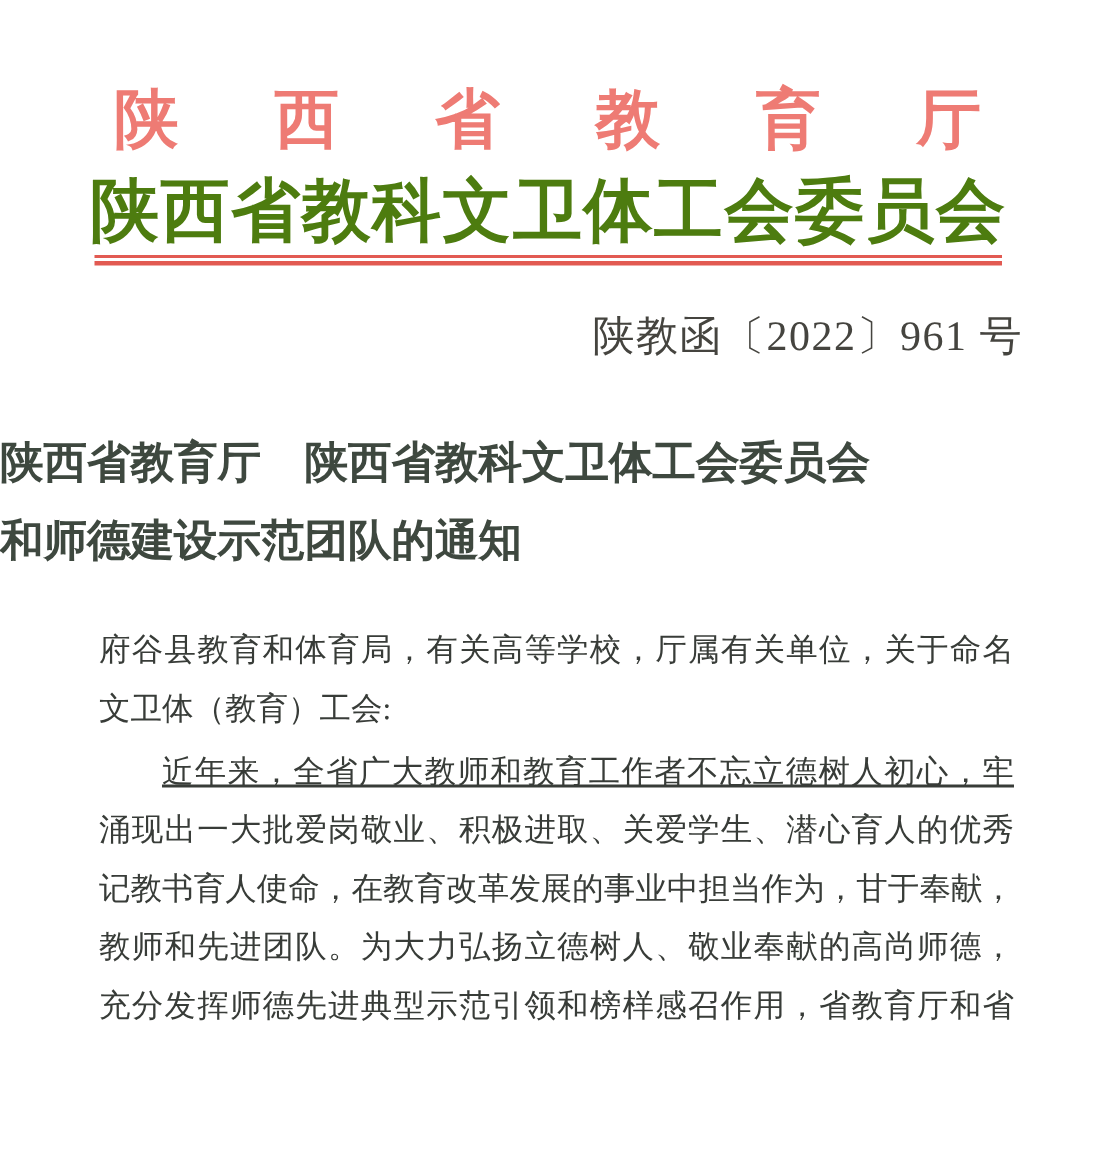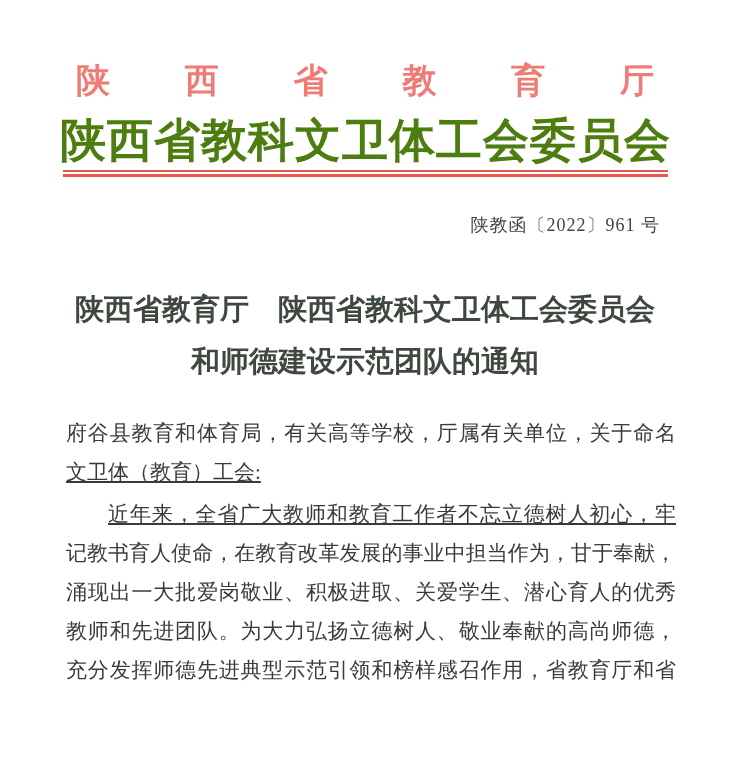--- a/index.html
+++ b/index.html
@@ -10,21 +10,21 @@
     height: 777px;
     margin: 0 auto;
     background: #ffffff;
     overflow: hidden;
     font-family: "Liberation Serif", "DejaVu Serif", serif;
   }
   
   .org1 {
     width: 578px;
     margin: 58px auto 0;
-    font-size: 34px;
+    font-size: 43px;
     line-height: 46px;
     font-weight: 600;
     color: #ee7b74;
     text-align: justify;
     text-align-last: justify;
     white-space: nowrap;
   }
   .org2 {
     width: 610px;
     margin: 12px auto 0;
@@ -39,31 +39,31 @@
   .double-rule {
     width: 605px;
     height: 7px;
     margin: 4px auto 0;
     border-top: 2px solid #e25a52;
     border-bottom: 3px solid #e25a52;
   }
   
   .docnum {
     margin-top: 34px;
-    padding-right: 70px;
+    padding-right: 48px;
     text-align: right;
-    font-size: 18px;
+    font-size: 28px;
     line-height: 28px;
     color: #45443f;
     letter-spacing: 1px;
   }
   
   .title {
     margin-top: 44px;
-    text-align: center;
+    text-align: left;
     font-size: 29px;
     line-height: 52px;
     font-weight: bold;
     color: #3e483f;
   }
   
   .body-text {
     margin-top: 27px;
     padding: 0 54px 0 66px;
     font-size: 21px;
@@ -71,21 +71,20 @@
   }
   .line {
     display: block;
     line-height: 39px;
     text-align: justify;
     text-align-last: justify;
     white-space: nowrap;
   }
   .line.partial {
     text-align-last: left;
-    text-decoration: underline;
   }
   .line.indent {
     text-indent: 2em;
     text-decoration: underline;
   }
   .para2 { margin-top: 3px; }
 </style>
 </head>
 <body>
 
@@ -106,21 +105,21 @@
 
   <main class="body-text">
 
     <p class="para1">
       <span class="line">府谷县教育和体育局，有关高等学校，厅属有关单位，关于命名</span>
       <span class="line partial">文卫体（教育）工会:</span>
     </p>
 
     <p class="para2">
       <span class="line indent">近年来，全省广大教师和教育工作者不忘立德树人初心，牢</span>
+      <span class="line">涌现出一大批爱岗敬业、积极进取、关爱学生、潜心育人的优秀</span>
       <span class="line">记教书育人使命，在教育改革发展的事业中担当作为，甘于奉献，</span>
-      <span class="line">涌现出一大批爱岗敬业、积极进取、关爱学生、潜心育人的优秀</span>
       <span class="line">教师和先进团队。为大力弘扬立德树人、敬业奉献的高尚师德，</span>
       <span class="line">充分发挥师德先进典型示范引领和榜样感召作用，省教育厅和省</span>
     </p>
 
   </main>
 
 </div>
 
 </body></html>

